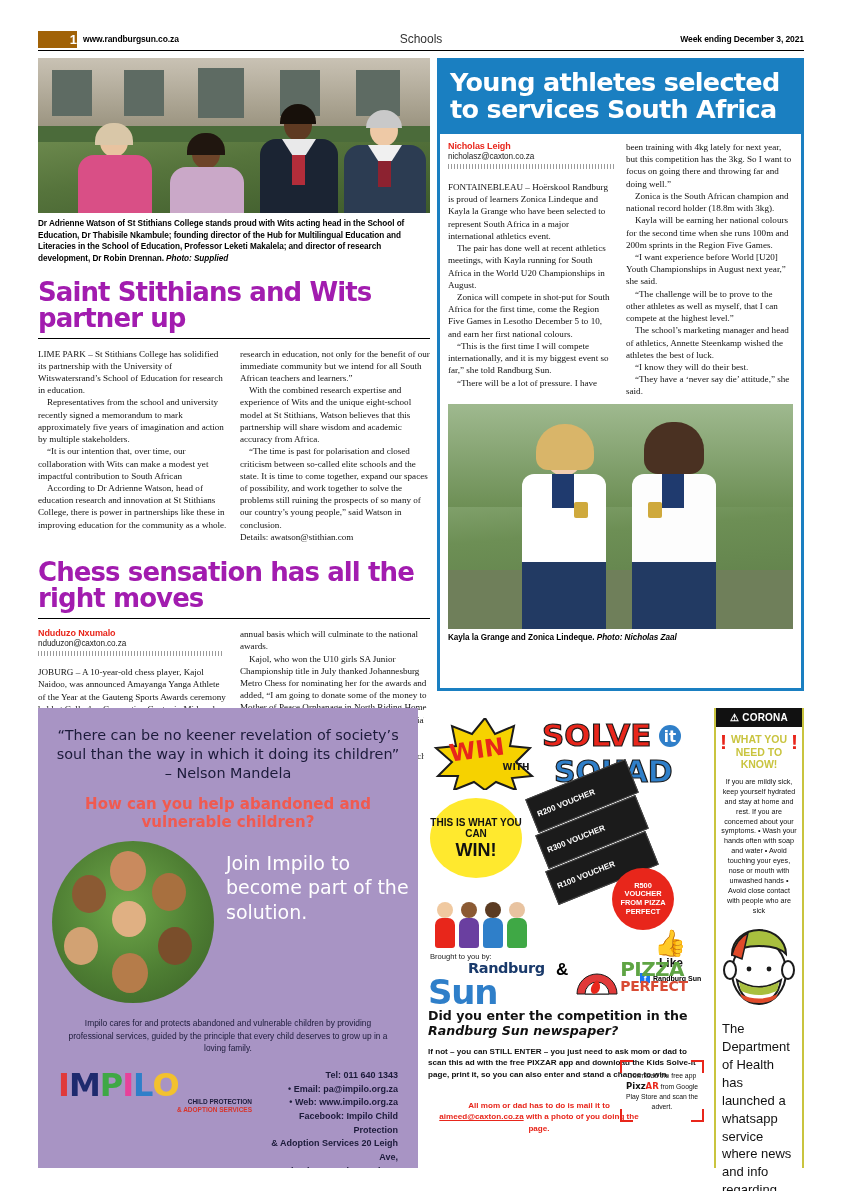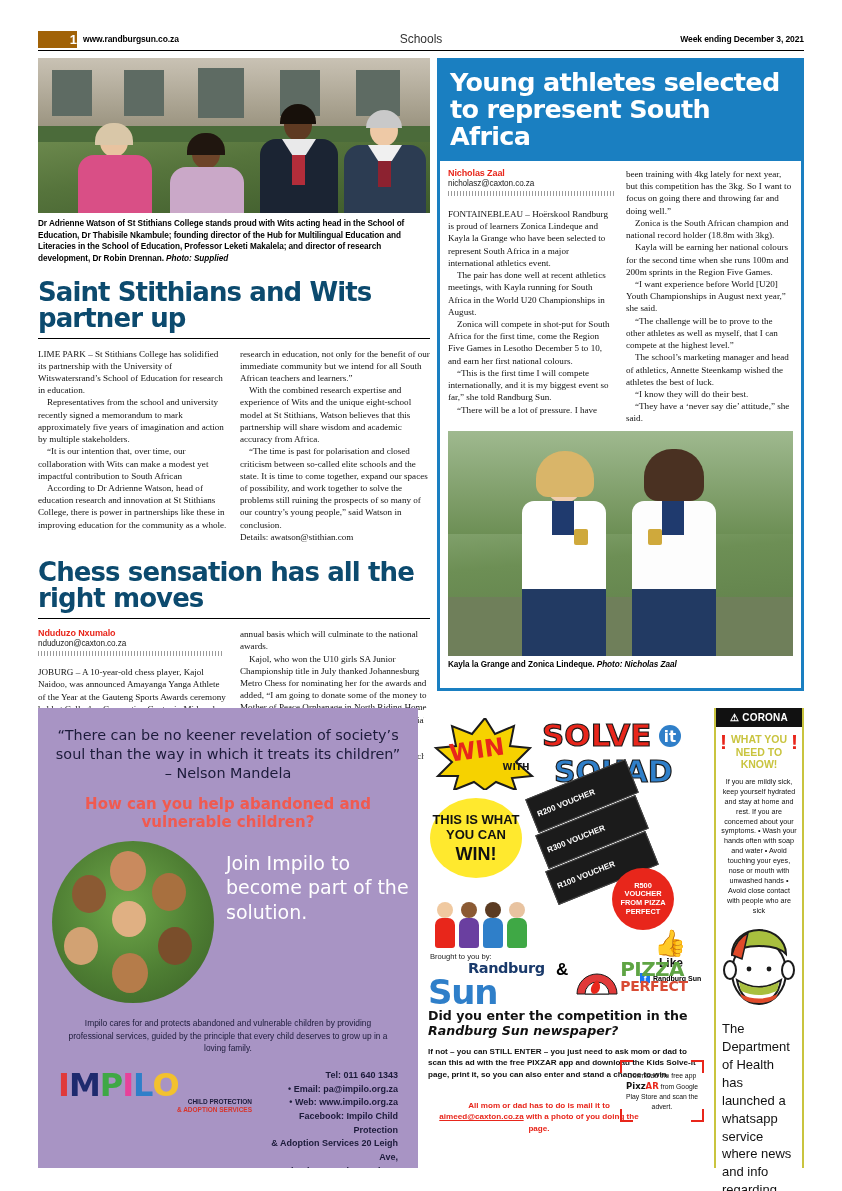--- a/index.html
+++ b/index.html
@@ -48,21 +48,21 @@
 
   .caption {
     font-size: 8.2px; font-weight: bold; line-height: 1.42; color:#000;
     margin-top: 5px; width: 392px; letter-spacing: -0.05px;
   }
   .caption i { font-style: italic; }
 
   .headline {
     font-family: "DejaVu Sans", sans-serif;
     font-weight: bold; font-size: 26px; line-height: 1.0;
-    letter-spacing: -0.9px; color: #0c4a6e; margin-top: 14px;
+    letter-spacing: -0.9px; color: #a21caf; margin-top: 14px;
   }
   .hl-rule { height:1px; background:#000; margin-top:7px; }
 
   .byline-name {
     color: #e8261b; font-weight: bold; font-size: 9px; letter-spacing:-0.1px;
   }
   .byline-mail { font-size: 8.2px; color:#222; margin-top:1px; letter-spacing:-0.1px; }
   .byline-dots {
     height: 5px; margin-top: 3px; width: 186px;
     background: repeating-linear-gradient(90deg,#9a9a9a 0 1px, transparent 1px 3px);
@@ -147,21 +147,21 @@
   .win-burst {
     position:absolute; left:6px; top:10px; width:110px; height:72px;
   }
   .solve-logo { position:absolute; left:116px; top:4px; width:168px; }
   .bubble {
     position:absolute; left:6px; top:90px; width:92px; height:80px;
     background:#ffe92e; border-radius:50%;
     display:flex; flex-direction:column; align-items:center; justify-content:center;
     text-align:center; font-weight:bold; color:#111;
   }
-  .bubble .l1 { font-size:13px; line-height:1.12; }
+  .bubble .l1 { font-size:10px; line-height:1.12; }
   .bubble .l2 { font-size:18px; line-height:1; margin-top:2px; }
   .vouchers { position:absolute; left:104px; top:70px; width:120px; height:140px; }
   .voucher {
     position:absolute; width:108px; height:36px; background:#1b1b1b; color:#fff;
     font-size:8px; font-weight:bold; display:flex; align-items:center; padding-left:5px;
     border:1px solid #444;
   }
   .r500 {
     position:absolute; left:188px; top:160px; width:62px; height:62px; border-radius:50%;
     background:#e8261b; color:#fff; font-weight:bold; font-size:7.4px; line-height:1.15;
@@ -337,26 +337,26 @@
           <p class="noind">annual basis which will culminate to the national awards.</p>
           <p>Kajol, who won the U10 girls SA Junior Championship title in July thanked Johannesburg Metro Chess for nominating her for the awards and added, “I am going to donate some of the money to Mother of Peace Orphanage in North Riding Home and Melville Baptist Church Chess for Good social community initiative.”</p>
           <p>Kajol said she will continue working with community-based non-profit organisations to teach other youngsters the art of playing chess.</p>
         </div>
       </div>
     </div>
   </div>
 
   <div class="feature">
     <div class="feature-head">
-      <h1>Young athletes selected to represent South Africa</h1>
+      <h1>Young athletes selected to services South Africa</h1>
     </div>
     <div class="feature-inner">
       <div class="feat-cols">
         <div class="feat-col">
-          <div class="byline-name">Nicholas Zaal</div>
+          <div class="byline-name">Nicholas Leigh</div>
           <div class="byline-mail">nicholasz@caxton.co.za</div>
           <div class="byline-dots" style="width:168px"></div>
           <div class="body-text" style="margin-top:12px">
             <p class="noind">FONTAINEBLEAU – Hoërskool Randburg is proud of learners Zonica Lindeque and Kayla la Grange who have been selected to represent South Africa in a major international athletics event.</p>
             <p>The pair has done well at recent athletics meetings, with Kayla running for South Africa in the World U20 Championships in August.</p>
             <p>Zonica will compete in shot-put for South Africa for the first time, come the Region Five Games in Lesotho December 5 to 10, and earn her first national colours.</p>
             <p>“This is the first time I will compete internationally, and it is my biggest event so far,” she told Randburg Sun.</p>
             <p>“There will be a lot of pressure. I have</p>
           </div>
         </div>
@@ -397,21 +397,21 @@
         <div style="position:absolute;left:24px;top:74px;width:14px;height:16px;background:#cfa93c;border-radius:2px"></div>
       </div>
     </div>
 
     <div class="feat-caption">
       <span>Kayla la Grange and Zonica Lindeque. </span><i>Photo: Nicholas Zaal</i>
     </div>
   </div>
 
   <div class="ad-impilo">
-    <div class="imp-quote">“There can be no keener revelation of society’s soul than the way in which it treats its children” – Nelson Mandela</div>
+    <div class="imp-quote">“There can be no keener revelation of society’s soul than the way in which it doing its children” – Nelson Mandela</div>
     <div class="imp-sub">How can you help abandoned and vulnerable children?</div>
     <div class="imp-mid">
       <div class="imp-circle">
         <div class="kid" style="left:58px;top:10px;width:36px;height:40px"></div>
         <div class="kid" style="left:20px;top:34px;width:34px;height:38px;background:#8b5a33"></div>
         <div class="kid" style="left:100px;top:32px;width:34px;height:38px;background:#a8703f"></div>
         <div class="kid" style="left:12px;top:86px;width:34px;height:38px;background:#d2a273"></div>
         <div class="kid" style="left:106px;top:86px;width:34px;height:38px;background:#7a4e2b"></div>
         <div class="kid" style="left:60px;top:112px;width:36px;height:40px;background:#b57c4a"></div>
         <div class="kid" style="left:60px;top:60px;width:34px;height:36px;background:#e0b083"></div>

